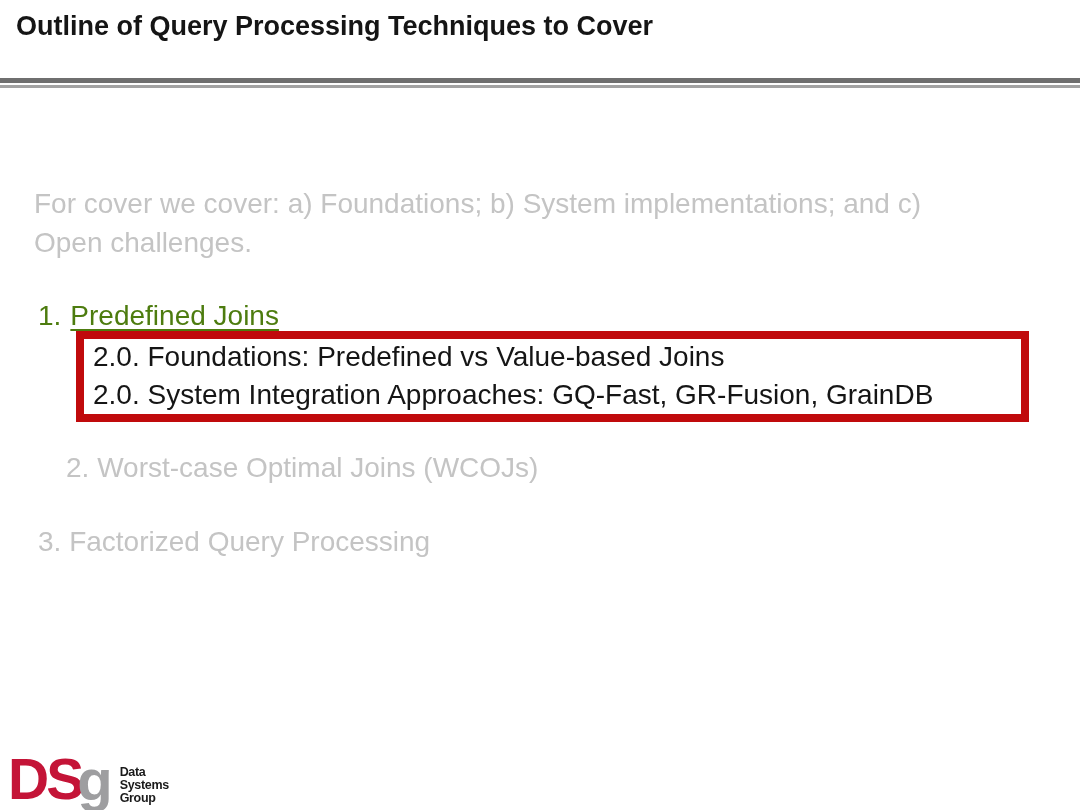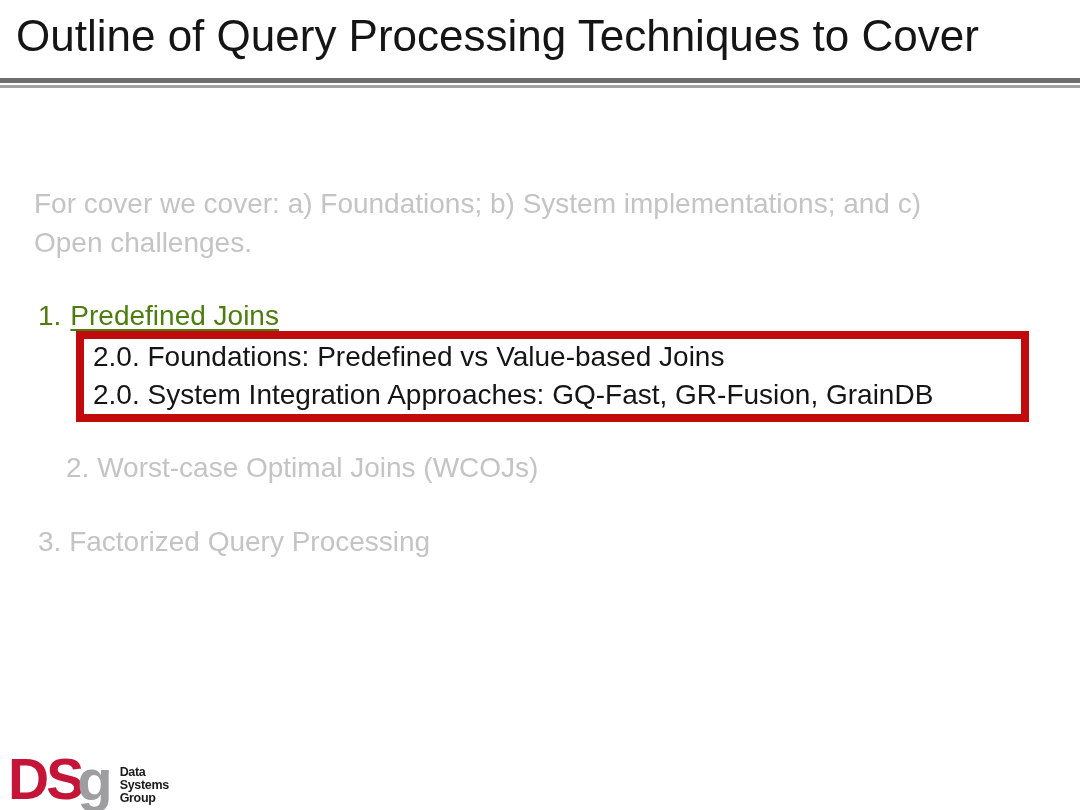--- a/index.html
+++ b/index.html
@@ -11,22 +11,22 @@
     font-family: "Liberation Sans", "DejaVu Sans", sans-serif;
     color: #111111;
   }
   .slide-canvas {
     position: absolute; inset: 0;
     background: #ffffff;
   }
   .title {
     position: absolute;
     left: 16px; top: 11px;
-    font-size: 44px;
-    font-weight: 400;
+    font-size: 27px;
+    font-weight: 700;
     letter-spacing: 0px;
     white-space: nowrap;
     color: #151515;
   }
   .divider {
     position: absolute;
     left: 0; top: 78px;
     width: 1080px; height: 10px;
     border-top: 5px solid #6f6f6f;
     border-bottom: 3px solid #a3a3a3;

